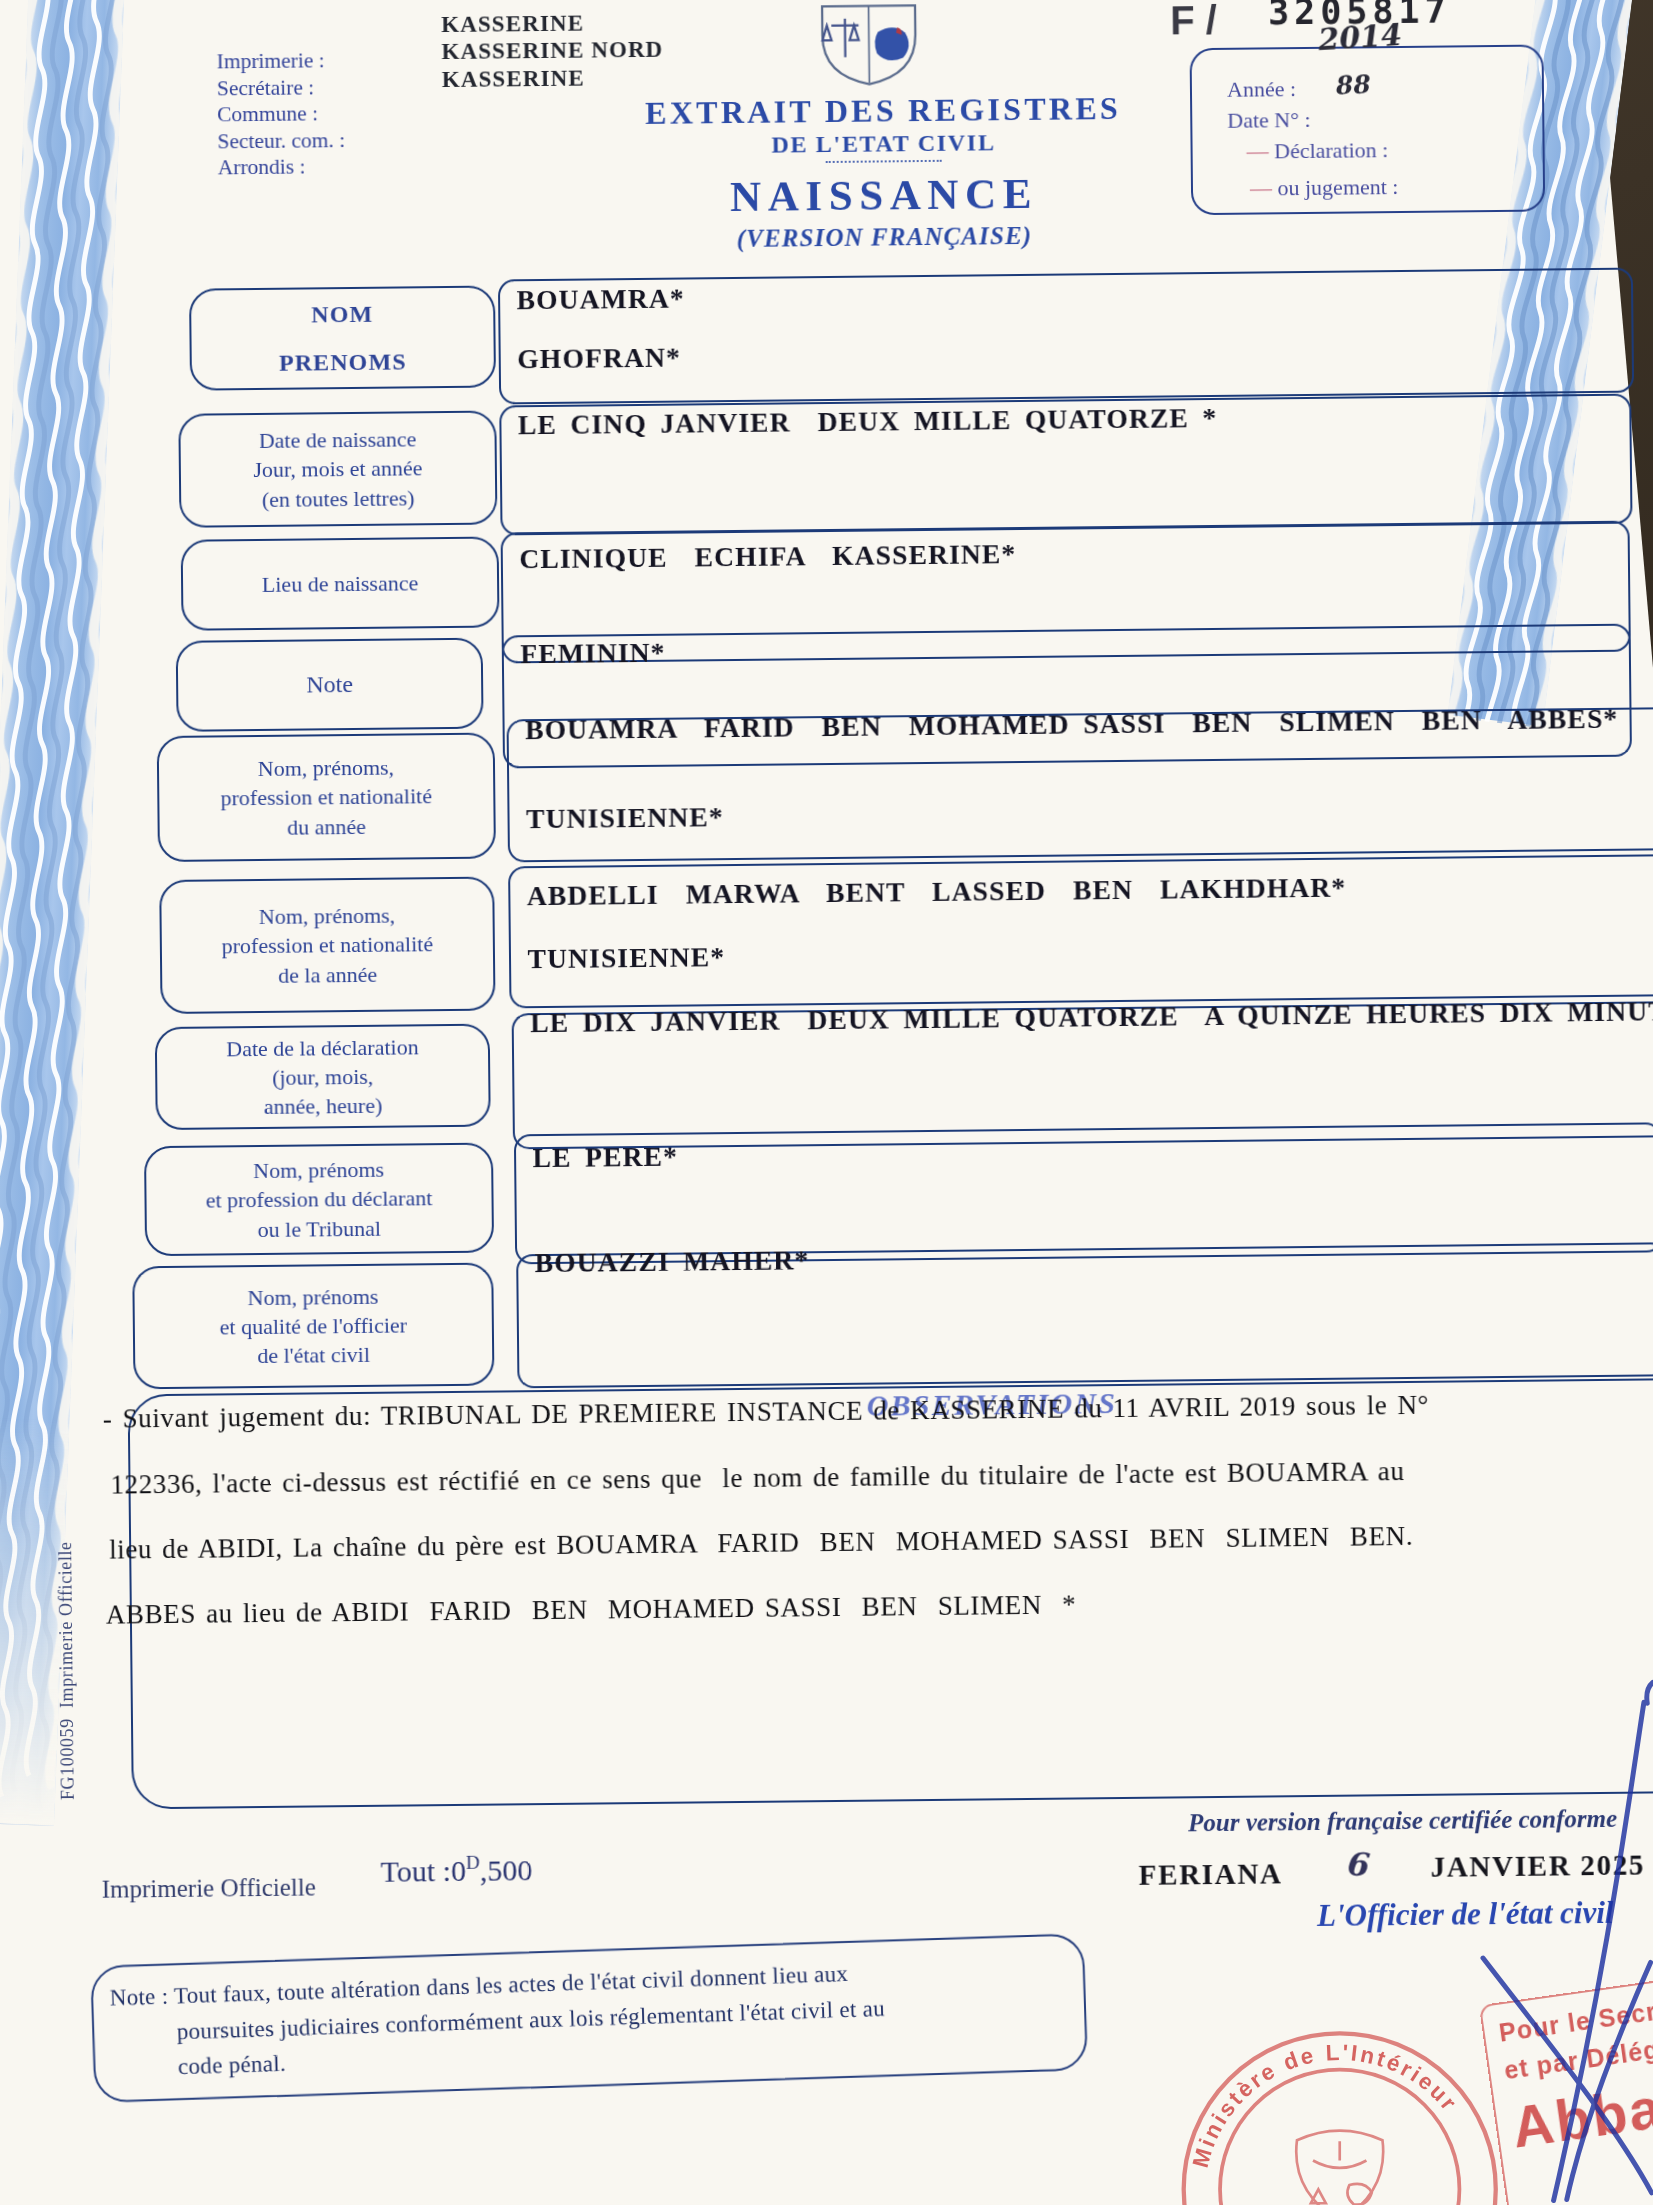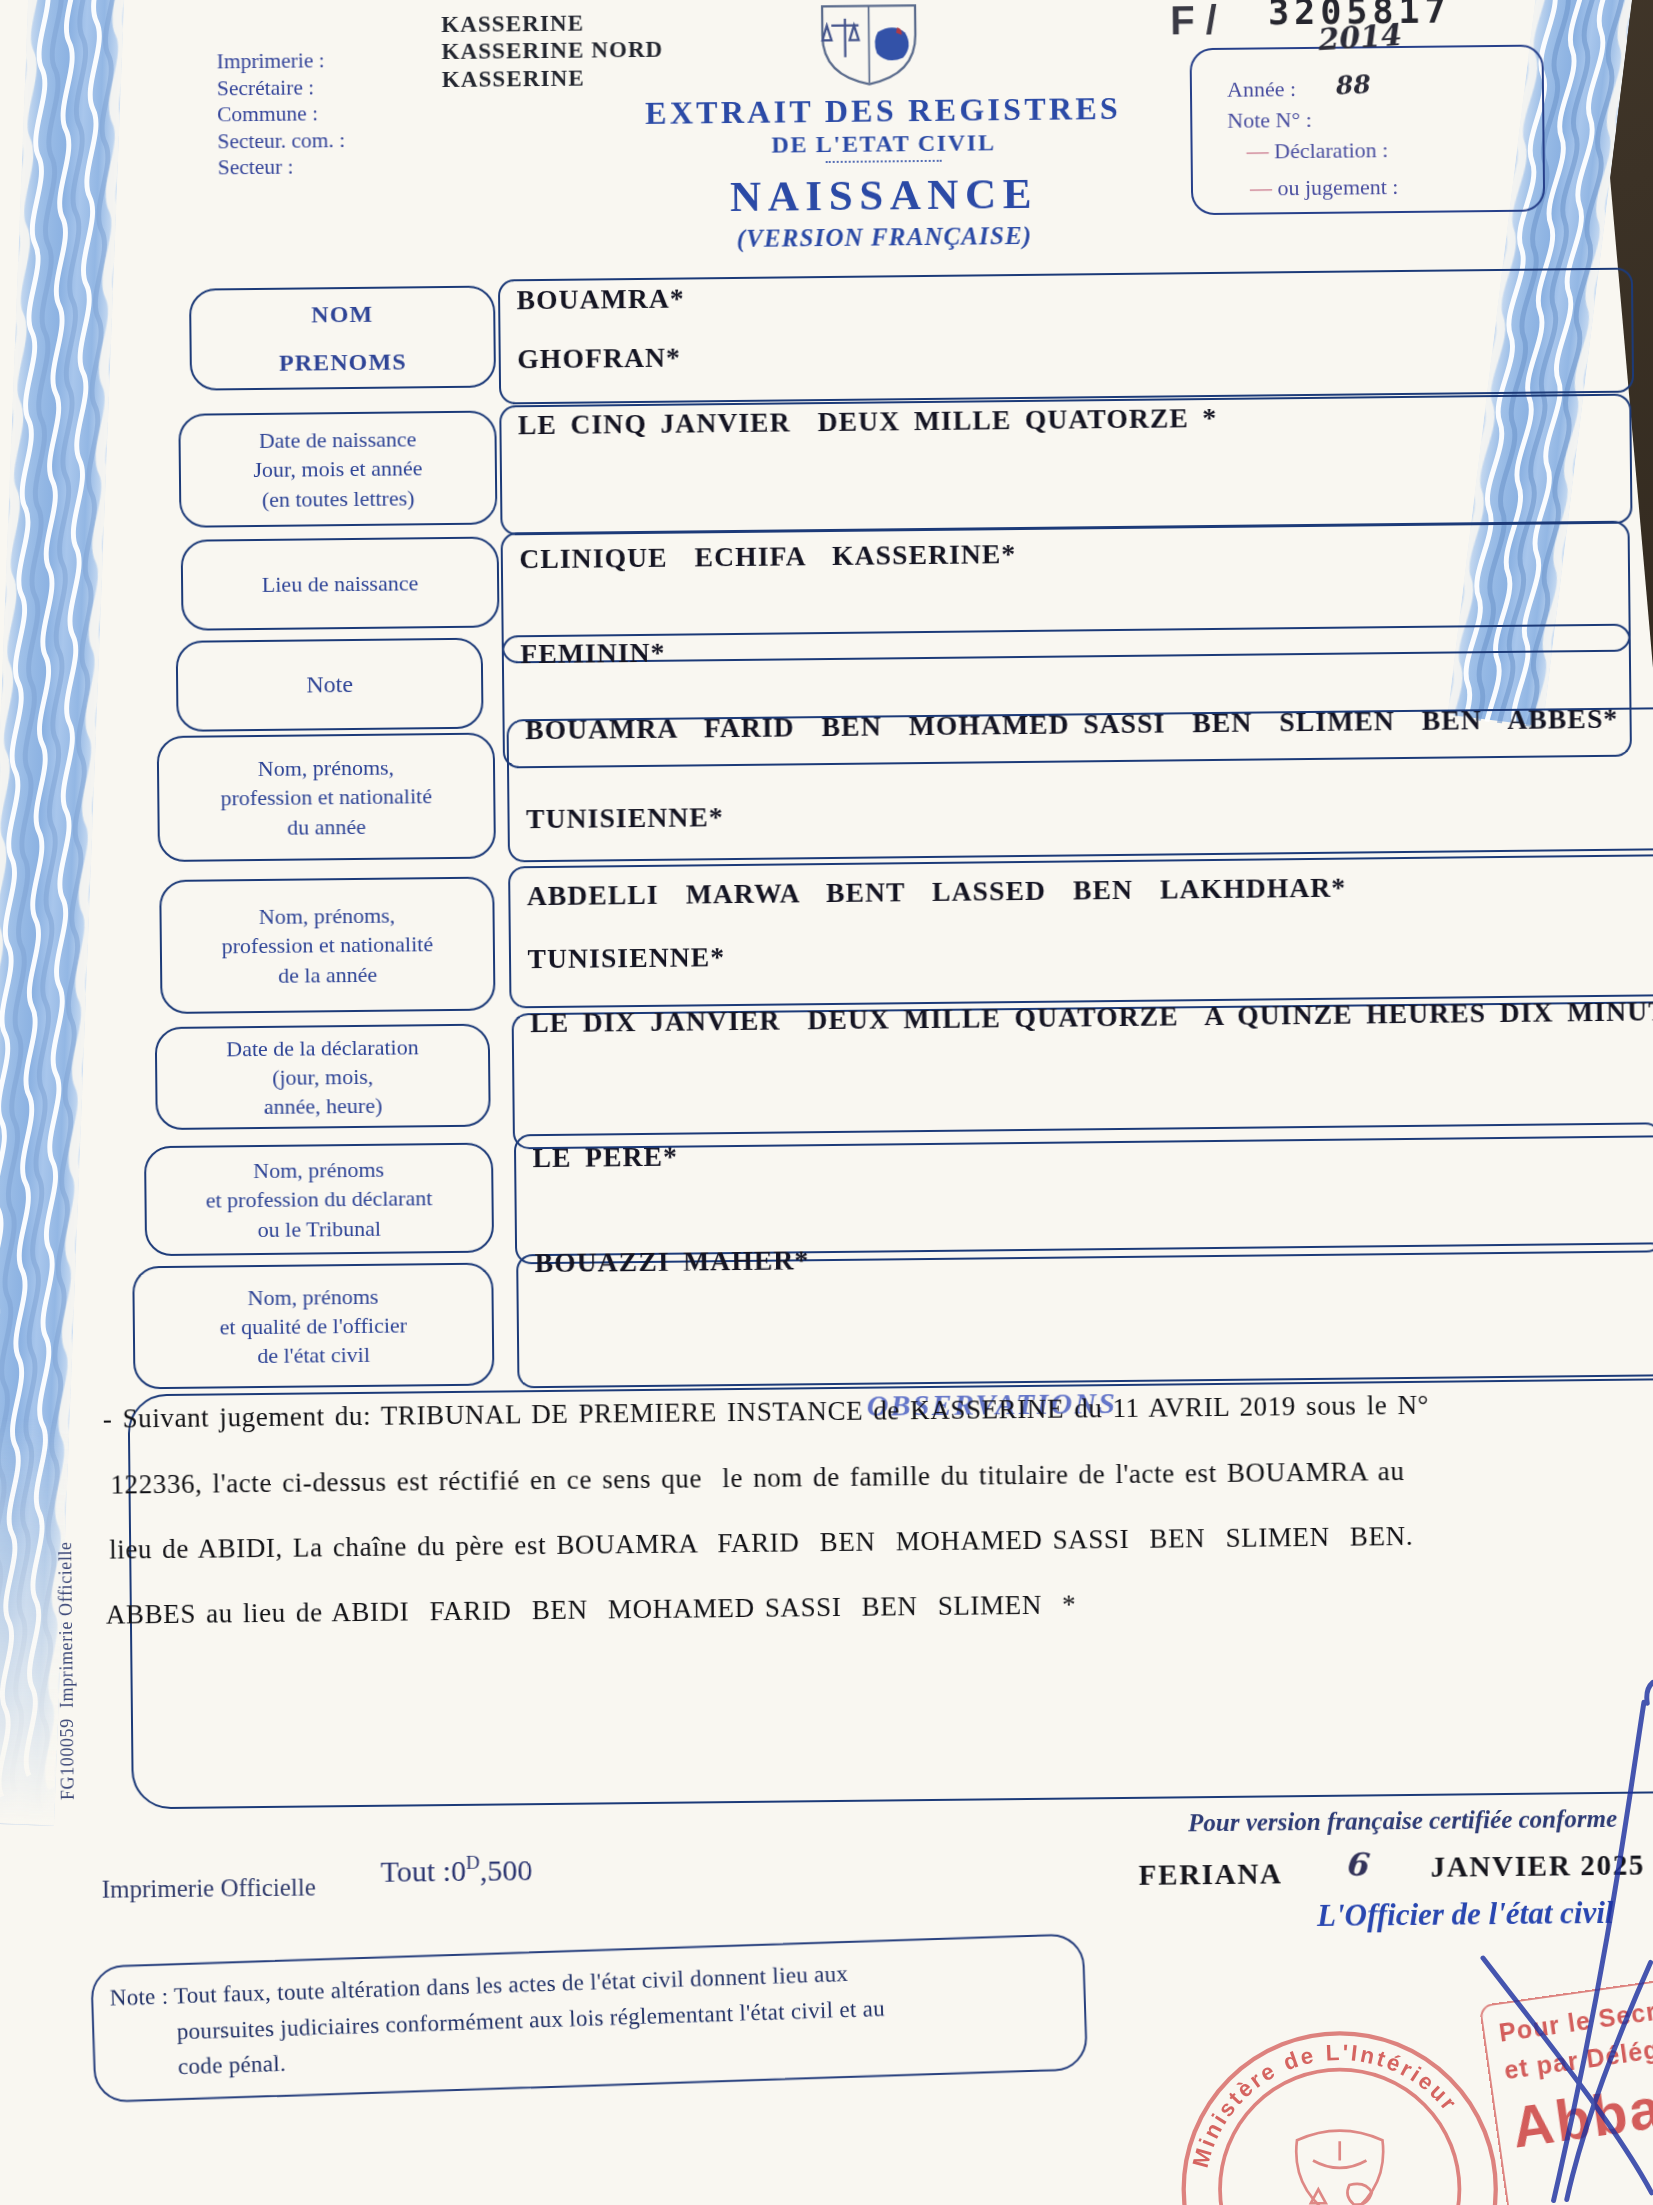--- a/index.html
+++ b/index.html
@@ -118,21 +118,21 @@
   </g>
 </svg>
 
 <div id="page">
 
   <div class="abs" style="left:216px;top:42px;">
     <div class="adminlbl">Imprimerie :</div>
     <div class="adminlbl">Secrétaire :</div>
     <div class="adminlbl">Commune :</div>
     <div class="adminlbl">Secteur. com. :</div>
-    <div class="adminlbl">Secteur :</div>
+    <div class="adminlbl">Arrondis :</div>
   </div>
   <div class="abs" style="left:441px;top:6.6px;">
     <div class="adminval">KASSERINE</div>
     <div class="adminval">KASSERINE NORD</div>
     <div class="adminval">KASSERINE</div>
   </div>
 
   <svg class="abs" style="left:809px;top:3.3px;" width="119" height="85" viewBox="0 0 200 150">
     <path d="M18 6 h164 v52 q0 70 -82 86 q-82 -16 -82 -86 z" fill="none" stroke="#5a6b8c" stroke-width="4"></path>
     <line x1="100" y1="6" x2="100" y2="142" stroke="#5a6b8c" stroke-width="3"></line>
@@ -155,21 +155,21 @@
     <div class="t4">(VERSION FRANÇAISE)</div>
   </div>
 
   <div class="abs serialF" style="left:1170px;top:2.2px;">F /</div>
   <div class="abs serialN" style="left:1268px;top:-3.3px;">3205817</div>
 
   <div id="actebox" class="abs" style="left:1189px;top:52px;width:350px;height:163px;">
     <div class="abs hand" style="left:127px;top:-29px;font-size:30px;transform:rotate(-3deg);">2014</div>
     <div class="abs actelbl" style="left:35px;top:26.5px;">Année :</div>
     <div class="abs hand" style="left:144px;top:22px;font-size:25px;transform:rotate(-2deg);">88</div>
-    <div class="abs actelbl" style="left:35px;top:58px;">Note N° :</div>
+    <div class="abs actelbl" style="left:35px;top:58px;">Date N° :</div>
     <div class="abs actelbl" style="left:54px;top:89px;"><span class="actedash">—</span> <span>Déclaration :</span></div>
     <div class="abs actelbl" style="left:57px;top:126px;"><span class="actedash">—</span> <span>ou jugement :</span></div>
   </div>
 
   <div class="lbox row0" style="left:186px;top:282px;width:302px;height:98px;">
     <div class="lline">NOM</div>
     <div class="lline">PRENOMS</div>
   </div>
   <div class="vbox" style="left:495px;top:276px;width:1131px;height:121px;">
     <div class="vl" style="top:3.3px;">BOUAMRA*</div>

